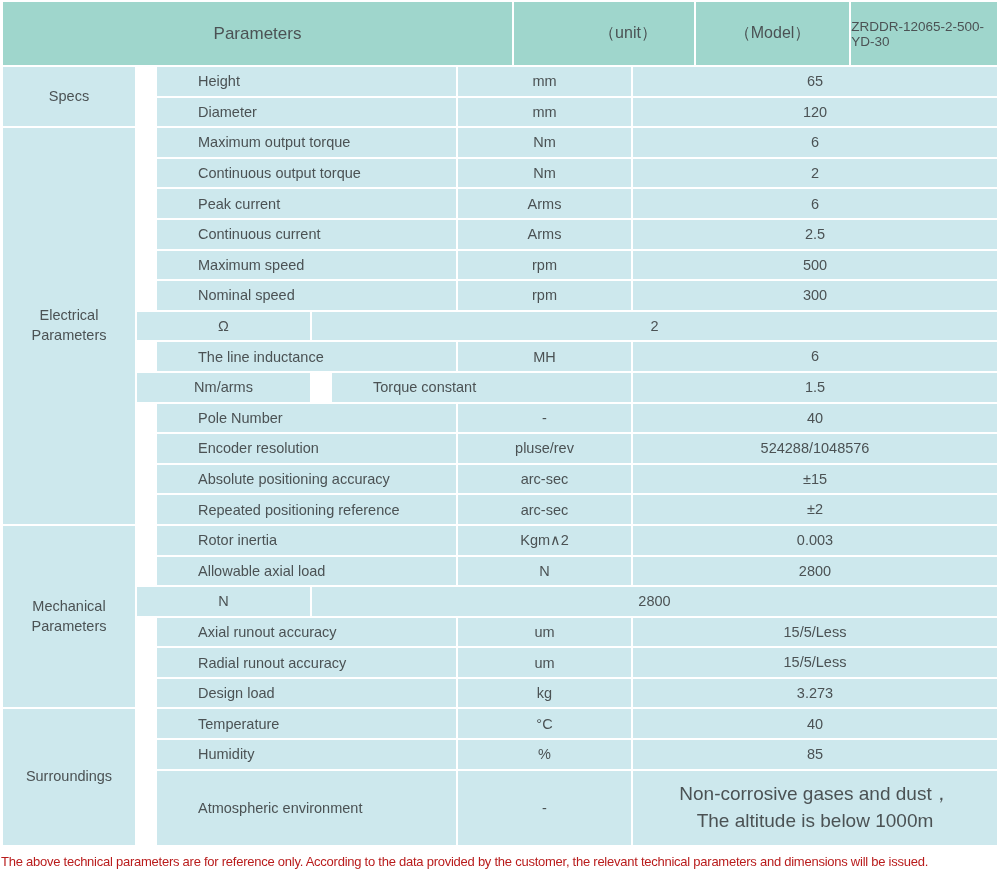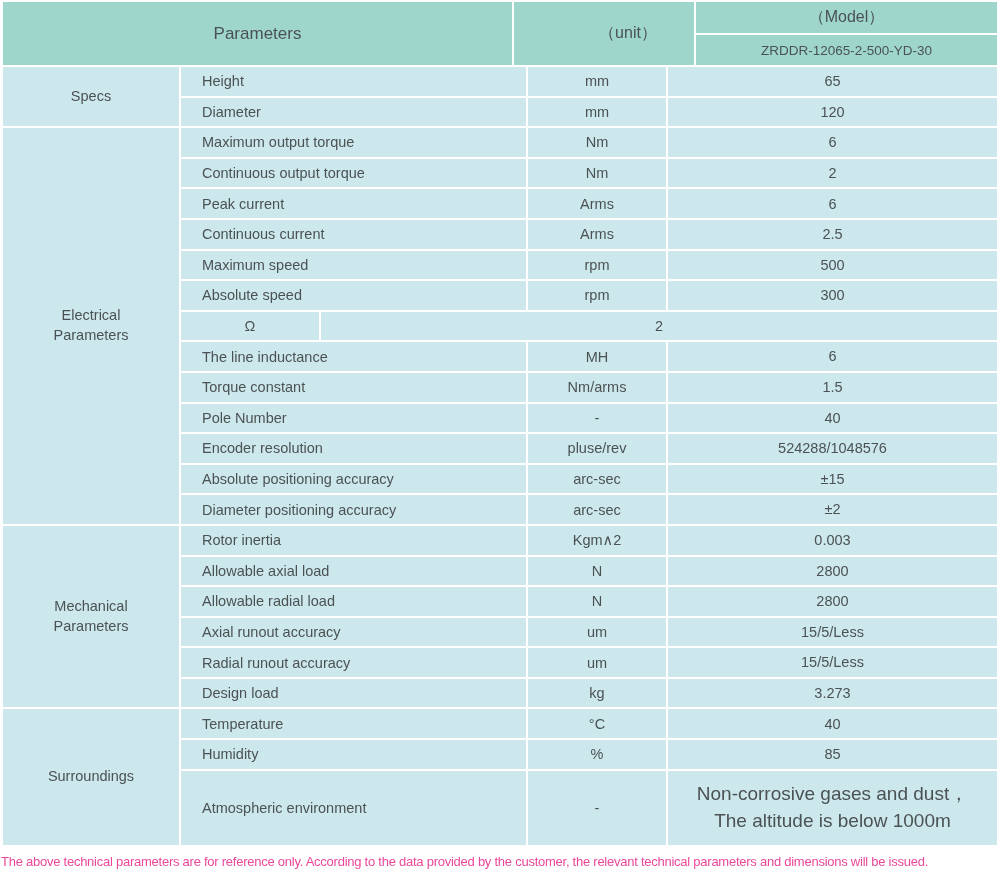--- a/index.html
+++ b/index.html
@@ -18,55 +18,55 @@
     display: flex;
     flex-direction: column;
     gap: 2px;
   }
 
   
   .header-row { display: flex; gap: 2px; height: 63px; }
   .hcell { background: var(--header-bg, #9fd6cc); display: flex; align-items: center; justify-content: center; }
   .h-params { width: 509px; font-size: 17px; }
   .h-unit   { width: 180px; font-size: 16px; padding-left: 48px; }
-  .h-model  { flex: 1; display: flex; flex-direction: column; gap: 2px; }
+  .h-model  { flex: 1; display: flex; flex-direction: row; gap: 2px; }
   .h-model-top    { flex: 1.05; background: var(--header-bg, #9fd6cc); display: flex; align-items: center; justify-content: center; font-size: 16px; }
   .h-model-bottom { flex: 1; background: var(--header-bg, #9fd6cc); display: flex; align-items: center; justify-content: center; font-size: 13.5px; }
 
   
   .section { display: flex; gap: 2px; }
   .sec-label {
-    width: 176px;
+    width: 132px;
     background: var(--row-bg, #cde8ed);
     display: flex; align-items: center; justify-content: center;
     text-align: center;
     font-size: 14.5px;
     line-height: 1.35;
     white-space: pre-line;
   }
   .sec-rows { flex: 1; display: flex; flex-direction: column; gap: 2px; }
   .trow { display: flex; gap: 2px; height: 28.6px; }
   .trow.tall { height: 74px; }
   .cell {
     background: var(--row-bg, #cde8ed);
     display: flex; align-items: center;
     font-size: 14.5px;
   }
-  .cell.param { width: 345px; padding-left: 21px; }
-  .cell.unit  { width: 138px; justify-content: center; }
+  .cell.param { width: 299px; padding-left: 41px; margin-left: 20px; }
+  .cell.unit  { width: 173px; justify-content: center; }
   .cell.value { flex: 1; justify-content: center; text-align: center; white-space: pre-line; line-height: 1.4; }
   .trow.tall .cell.value { font-size: 19px; }
 
   
   .footer-note {
     margin-top: 9px;
     padding: 0 1px;
     font-size: 13px;
     letter-spacing: -0.25px;
-    color: #ec4899;
+    color: #b91c1c;
     white-space: nowrap;
   }
 </style>
 </head>
 <body style="color: rgb(75, 82, 84);">
 
 <div class="page">
 
   <div class="spec-table">
 
@@ -125,39 +125,39 @@
     <div class="cell value">2.5</div>
   </div>
 
   <div class="trow">
     <div class="cell param">Maximum speed</div>
     <div class="cell unit">rpm</div>
     <div class="cell value">500</div>
   </div>
 
   <div class="trow">
-    <div class="cell param">Absolute speed</div>
+    <div class="cell param">Nominal speed</div>
     <div class="cell unit">rpm</div>
     <div class="cell value">300</div>
   </div>
 
   <div class="trow">
     <div class="cell unit">Ω</div>
     <div class="cell value">2</div>
   </div>
 
   <div class="trow">
     <div class="cell param">The line inductance</div>
     <div class="cell unit">MH</div>
     <div class="cell value">6</div>
   </div>
 
   <div class="trow">
+    <div class="cell unit">Nm/arms</div>
     <div class="cell param">Torque constant</div>
-    <div class="cell unit">Nm/arms</div>
     <div class="cell value">1.5</div>
   </div>
 
   <div class="trow">
     <div class="cell param">Pole Number</div>
     <div class="cell unit">-</div>
     <div class="cell value">40</div>
   </div>
 
   <div class="trow">
@@ -166,21 +166,21 @@
     <div class="cell value">524288/1048576</div>
   </div>
 
   <div class="trow">
     <div class="cell param">Absolute positioning accuracy</div>
     <div class="cell unit">arc-sec</div>
     <div class="cell value">±15</div>
   </div>
 
   <div class="trow">
-    <div class="cell param">Diameter positioning accuracy</div>
+    <div class="cell param">Repeated positioning reference</div>
     <div class="cell unit">arc-sec</div>
     <div class="cell value">±2</div>
   </div>
 </div>
   </div>
 
   <div class="section">
     <div class="sec-label">Mechanical
 Parameters</div>
     <div class="sec-rows">
@@ -190,21 +190,20 @@
     <div class="cell value">0.003</div>
   </div>
 
   <div class="trow">
     <div class="cell param">Allowable axial load</div>
     <div class="cell unit">N</div>
     <div class="cell value">2800</div>
   </div>
 
   <div class="trow">
-    <div class="cell param">Allowable radial load</div>
     <div class="cell unit">N</div>
     <div class="cell value">2800</div>
   </div>
 
   <div class="trow">
     <div class="cell param">Axial runout accuracy</div>
     <div class="cell unit">um</div>
     <div class="cell value">15/5/Less</div>
   </div>
 

